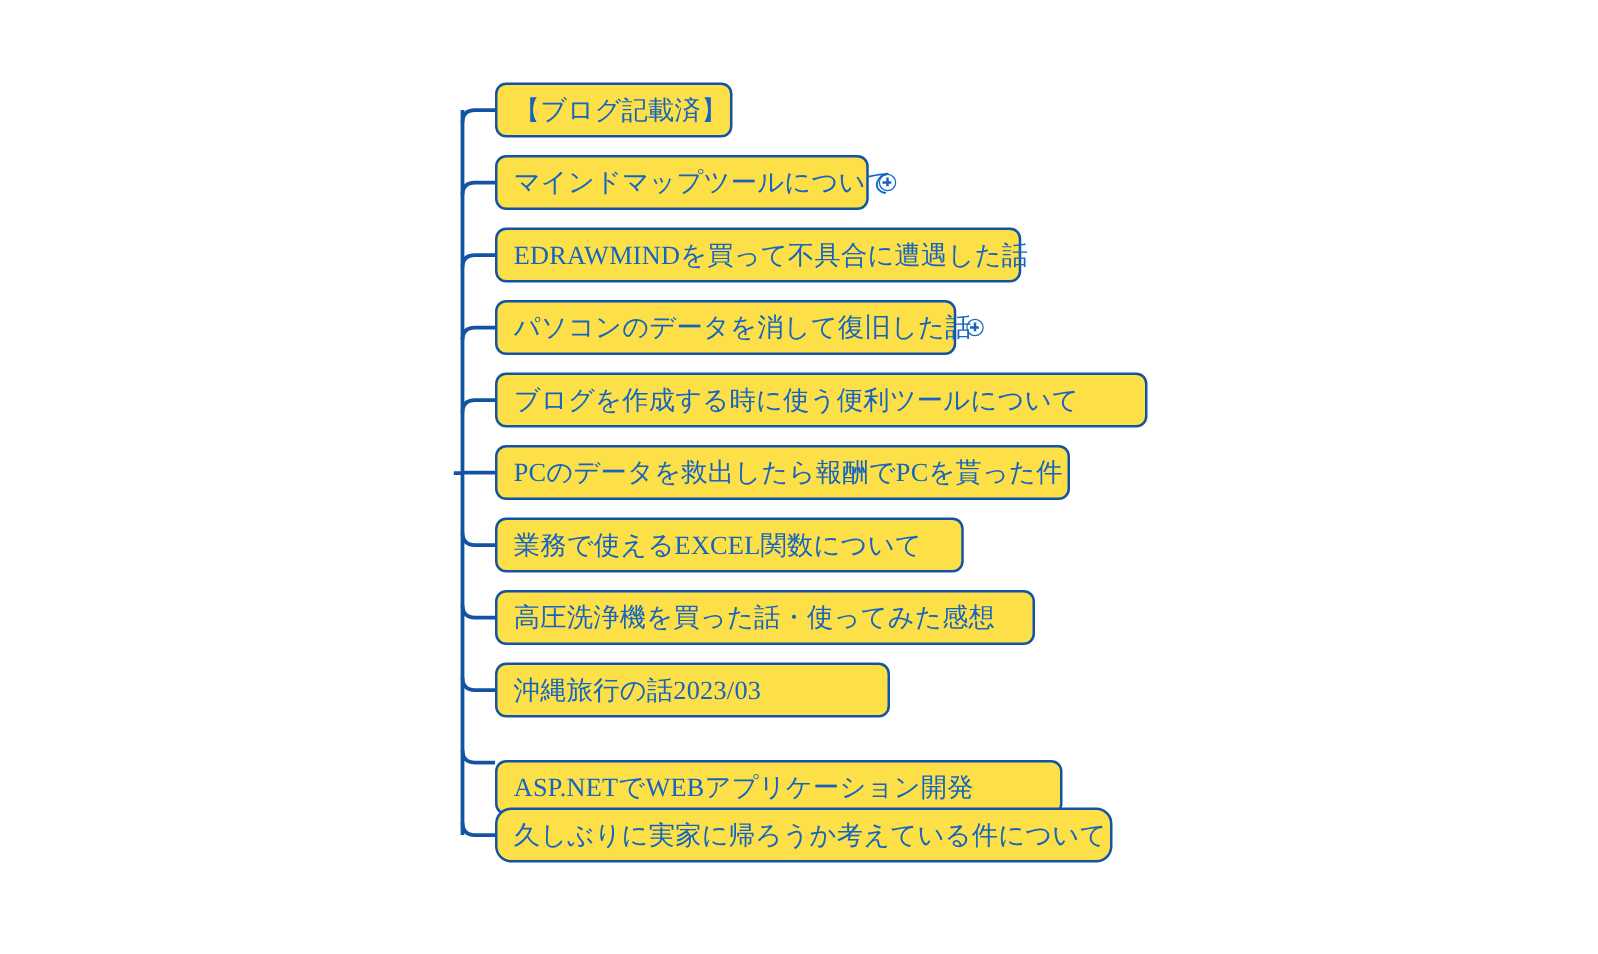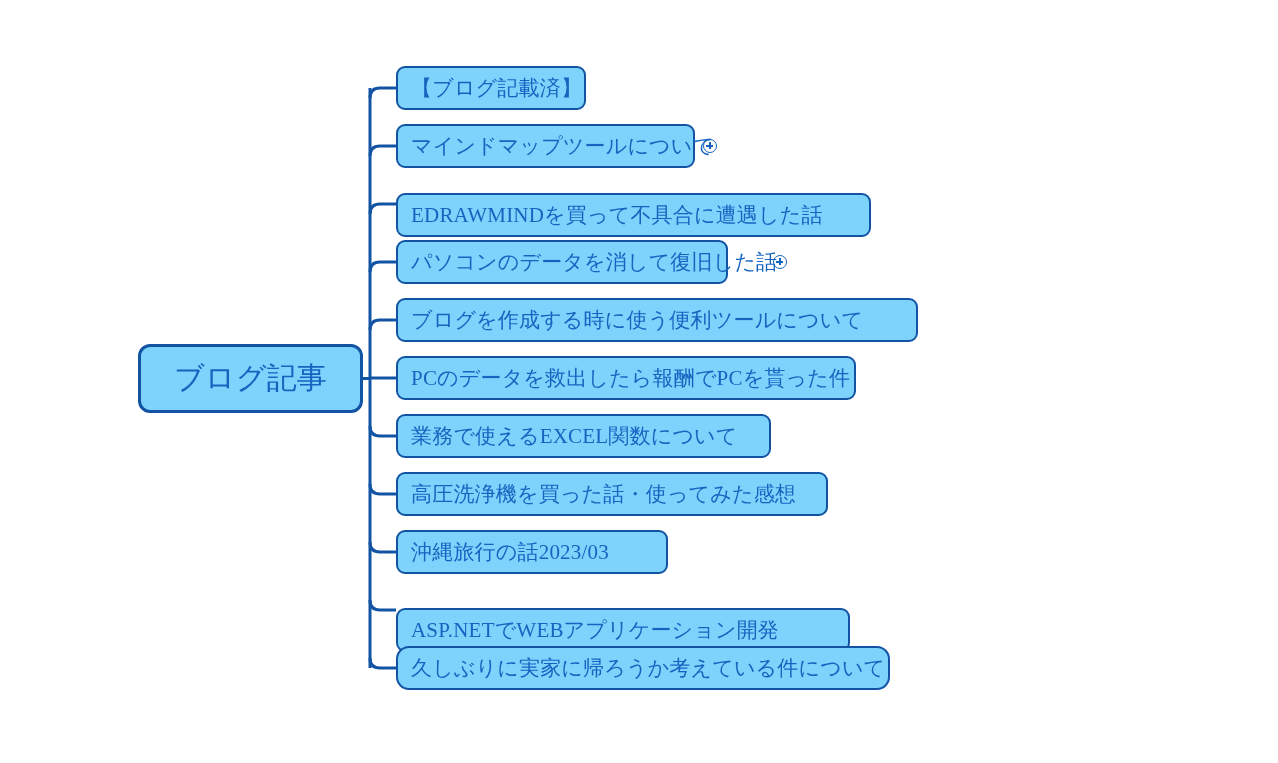--- a/index.html
+++ b/index.html
@@ -23,21 +23,21 @@
     top: 0;
     width: 1278px;
     height: 763px;
     pointer-events: none;
   }
   .node {
     position: absolute;
     box-sizing: border-box;
     border: 2px solid #1254a3;
     border-radius: 9px;
-    background: #7dd3fc;
+    background: #fde047;
     display: flex;
     align-items: center;
     justify-content: flex-start;
     white-space: nowrap;
   }
   .node-label {
     color: #1565c0;
     font-family: "Liberation Serif", serif;
     letter-spacing: 0.2px;
   }
@@ -101,52 +101,49 @@
       <path d="M 370 272 Q 370 262 380 262 L 396 262" fill="none" stroke="#1254a3" stroke-width="3"></path>
       <path d="M 370 330 Q 370 320 380 320 L 396 320" fill="none" stroke="#1254a3" stroke-width="3"></path>
       <line x1="370" y1="378" x2="396" y2="378" stroke="#1254a3" stroke-width="3" stroke-linecap="butt"></line>
       <path d="M 370 426 Q 370 436 380 436 L 396 436" fill="none" stroke="#1254a3" stroke-width="3"></path>
       <path d="M 370 484 Q 370 494 380 494 L 396 494" fill="none" stroke="#1254a3" stroke-width="3"></path>
       <path d="M 370 542 Q 370 552 380 552 L 396 552" fill="none" stroke="#1254a3" stroke-width="3"></path>
       <path d="M 370 600 Q 370 610 380 610 L 396 610" fill="none" stroke="#1254a3" stroke-width="3"></path>
       <path d="M 370 658 Q 370 668 380 668 L 396 668" fill="none" stroke="#1254a3" stroke-width="3"></path>
     </svg>
 
-  <div class="node" id="root-node">
-    <span class="node-label">ブログ記事</span>
-  </div>
 
   <div id="children-layer">
       <div class="node child-node" style="left: 396px; top: 66px; width: 190px;">
         <span class="node-label">【ブログ記載済】</span>
       </div>
       <div class="node child-node" style="left: 396px; top: 124px; width: 299px;">
         <span class="node-label">マインドマップツールについて</span>
       </div>
       <div class="expand-icon" style="left: 703px; top: 139px;"></div>
-      <div class="node child-node" style="left: 396px; top: 182px; width: 475px; margin-top: 11px;">
+      <div class="node child-node" style="left: 396px; top: 182px; width: 421px;">
         <span class="node-label">EDRAWMINDを買って不具合に遭遇した話</span>
       </div>
-      <div class="node child-node" style="left: 396px; top: 240px; width: 332px;">
+      <div class="node child-node" style="left: 396px; top: 240px; width: 369px;">
         <span class="node-label">パソコンのデータを消して復旧した話</span>
       </div>
       <div class="expand-icon" style="left: 773px; top: 255px;"></div>
       <div class="node child-node" style="left: 396px; top: 298px; width: 522px;">
         <span class="node-label">ブログを作成する時に使う便利ツールについて</span>
       </div>
       <div class="node child-node" style="left: 396px; top: 356px; width: 460px;">
         <span class="node-label">PCのデータを救出したら報酬でPCを貰った件</span>
       </div>
       <div class="node child-node" style="left: 396px; top: 414px; width: 375px;">
         <span class="node-label">業務で使えるEXCEL関数について</span>
       </div>
       <div class="node child-node" style="left: 396px; top: 472px; width: 432px; text-align: center;">
         <span class="node-label">高圧洗浄機を買った話・使ってみた感想</span>
       </div>
-      <div class="node child-node" style="left: 396px; top: 530px; width: 272px;">
+      <div class="node child-node" style="left: 396px; top: 530px; width: 316px;">
         <span class="node-label">沖縄旅行の話2023/03</span>
       </div>
       <div class="node child-node" style="left: 396px; top: 588px; width: 454px; margin-top: 20px;">
         <span class="node-label">ASP.NETでWEBアプリケーション開発</span>
       </div>
       <div class="node child-node" style="left: 396px; top: 646px; width: 494px; border-radius: 13px;">
         <span class="node-label">久しぶりに実家に帰ろうか考えている件について</span>
       </div>
     </div>
 

